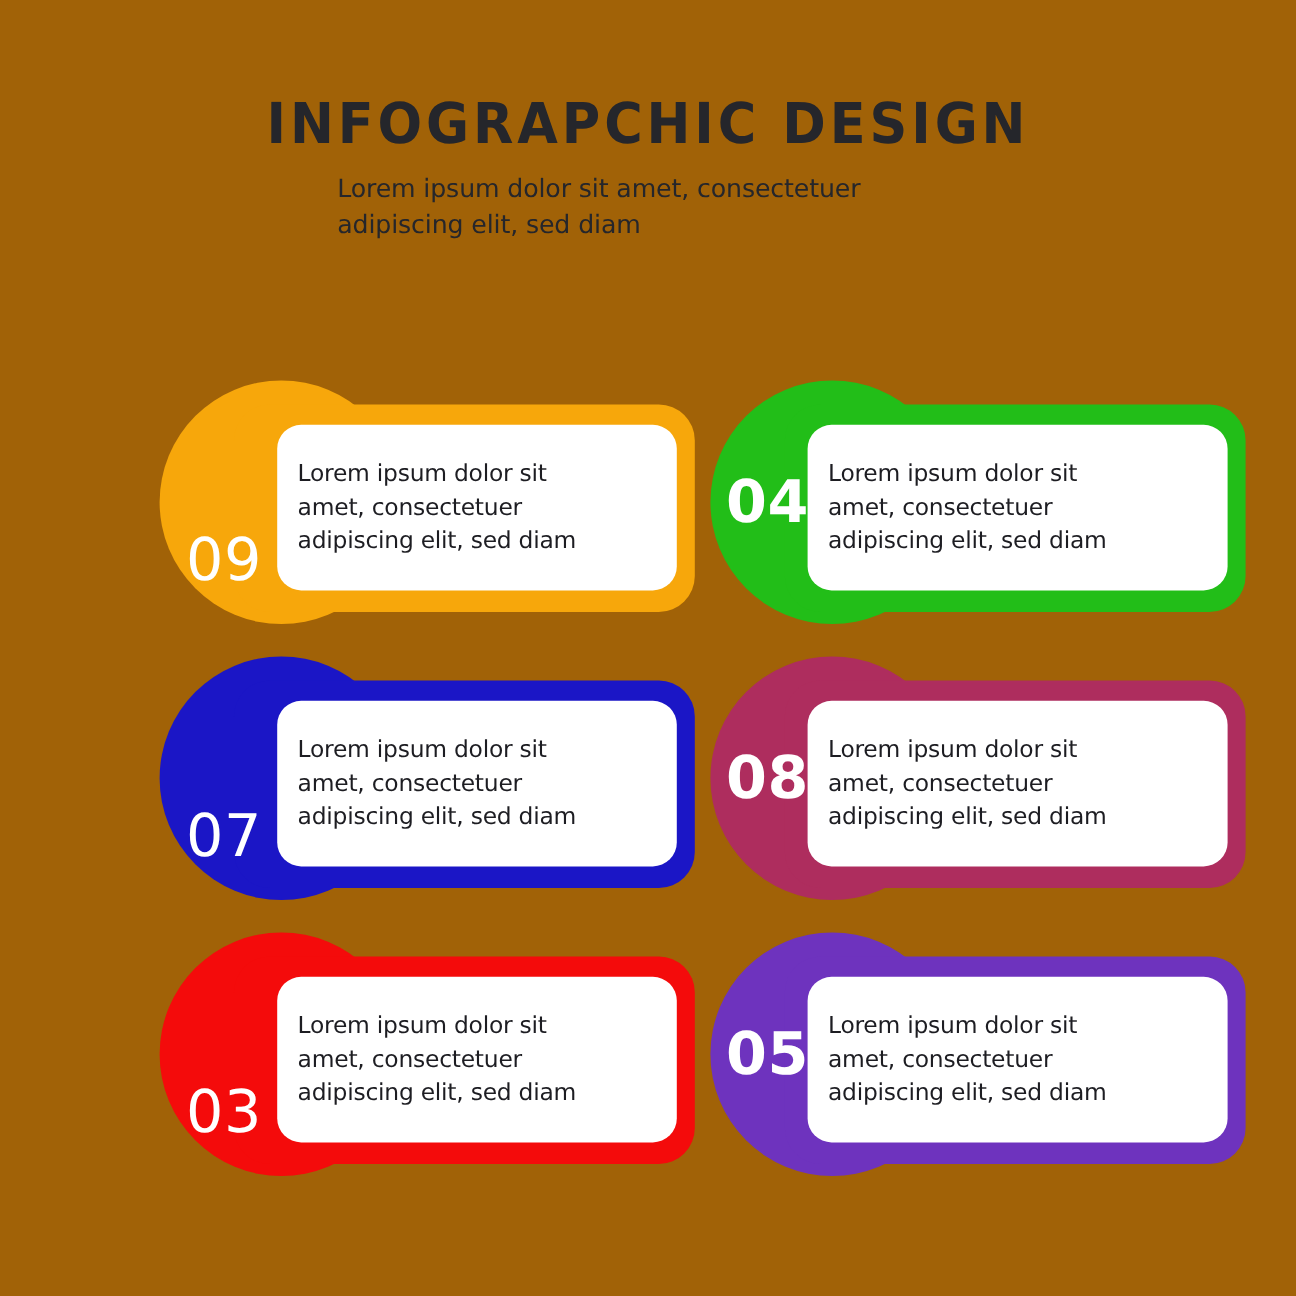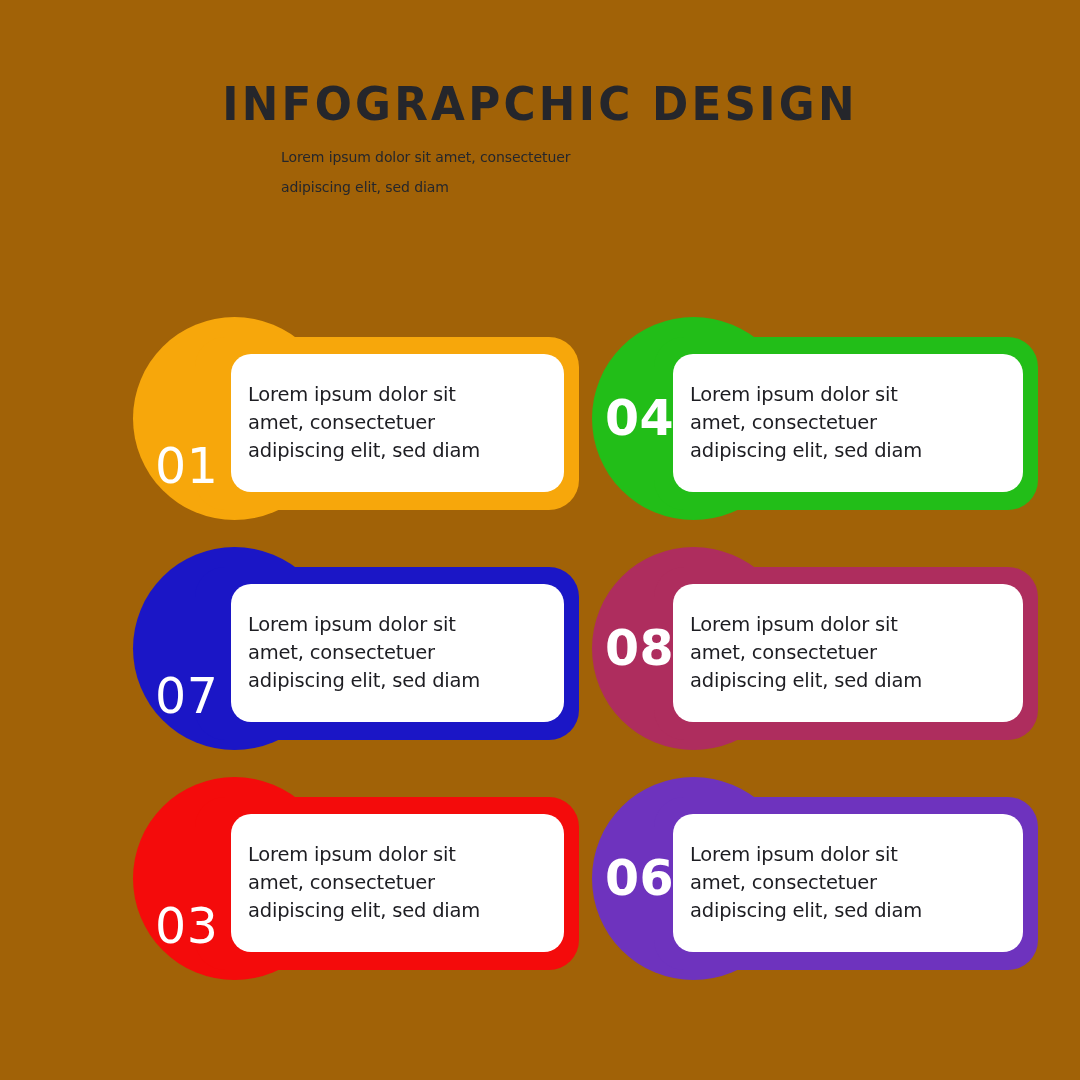--- a/index.html
+++ b/index.html
@@ -43,21 +43,21 @@
     transform: scaleX(0.93);
     transform-origin: 50% 50%;
     white-space: nowrap;
   }
   .page-subtitle {
     position: absolute;
     left: 281px;
     top: 142px;
     width: 560px;
     font-family: "DejaVu Sans", sans-serif;
-    font-size: 14px;
+    font-size: 21px;
     line-height: 30px;
     letter-spacing: -0.1px;
     color: #25262b;
     white-space: pre-line;
   }
 
   
   .grid {
     position: absolute;
     left: 0;
@@ -168,21 +168,21 @@
   <div class="grid">
 
     <div class="card col-left row-1">
       <div class="card-circle" style="background-color: rgb(247, 167, 11);"></div>
       <div class="card-bar" style="background-color: rgb(247, 167, 11);"></div>
       <div class="card-panel">
         <div class="card-text">Lorem ipsum dolor sit
 amet, consectetuer
 adipiscing elit, sed diam</div>
       </div>
-      <div class="card-number">01</div>
+      <div class="card-number">09</div>
     </div>
 
     <div class="card col-left row-2">
       <div class="card-circle" style="background-color: rgb(27, 22, 198);"></div>
       <div class="card-bar" style="background-color: rgb(27, 22, 198);"></div>
       <div class="card-panel">
         <div class="card-text">Lorem ipsum dolor sit
 amet, consectetuer
 adipiscing elit, sed diam</div>
       </div>
@@ -223,17 +223,17 @@
     </div>
 
     <div class="card col-right row-3">
       <div class="card-circle" style="background-color: rgb(110, 51, 190);"></div>
       <div class="card-bar" style="background-color: rgb(110, 51, 190);"></div>
       <div class="card-panel">
         <div class="card-text">Lorem ipsum dolor sit
 amet, consectetuer
 adipiscing elit, sed diam</div>
       </div>
-      <div class="card-number">06</div>
+      <div class="card-number">05</div>
     </div>
 
   </div>
 </div>
 
 </body></html>

